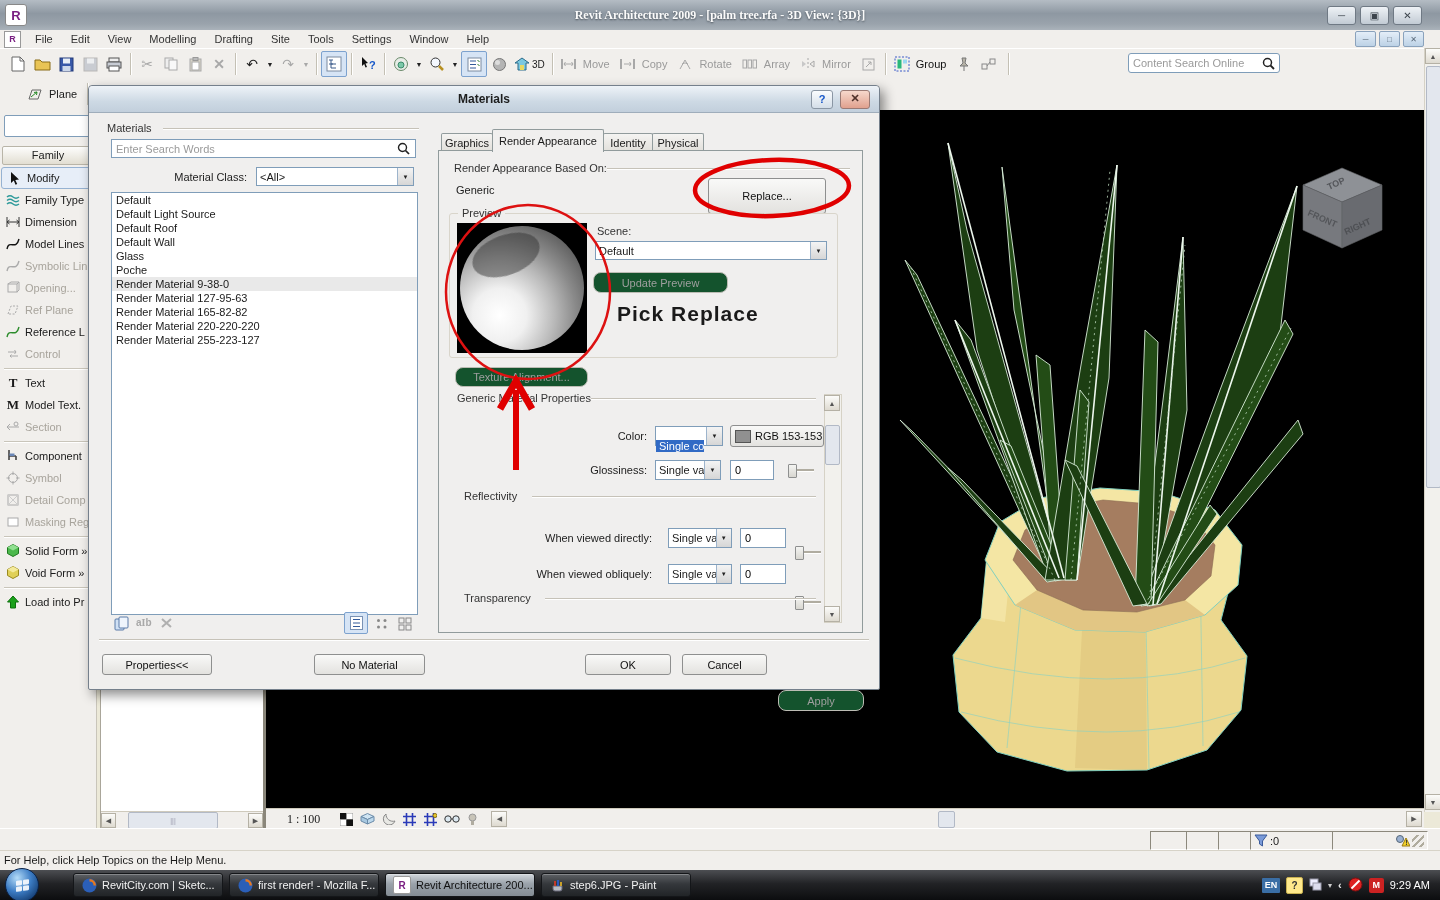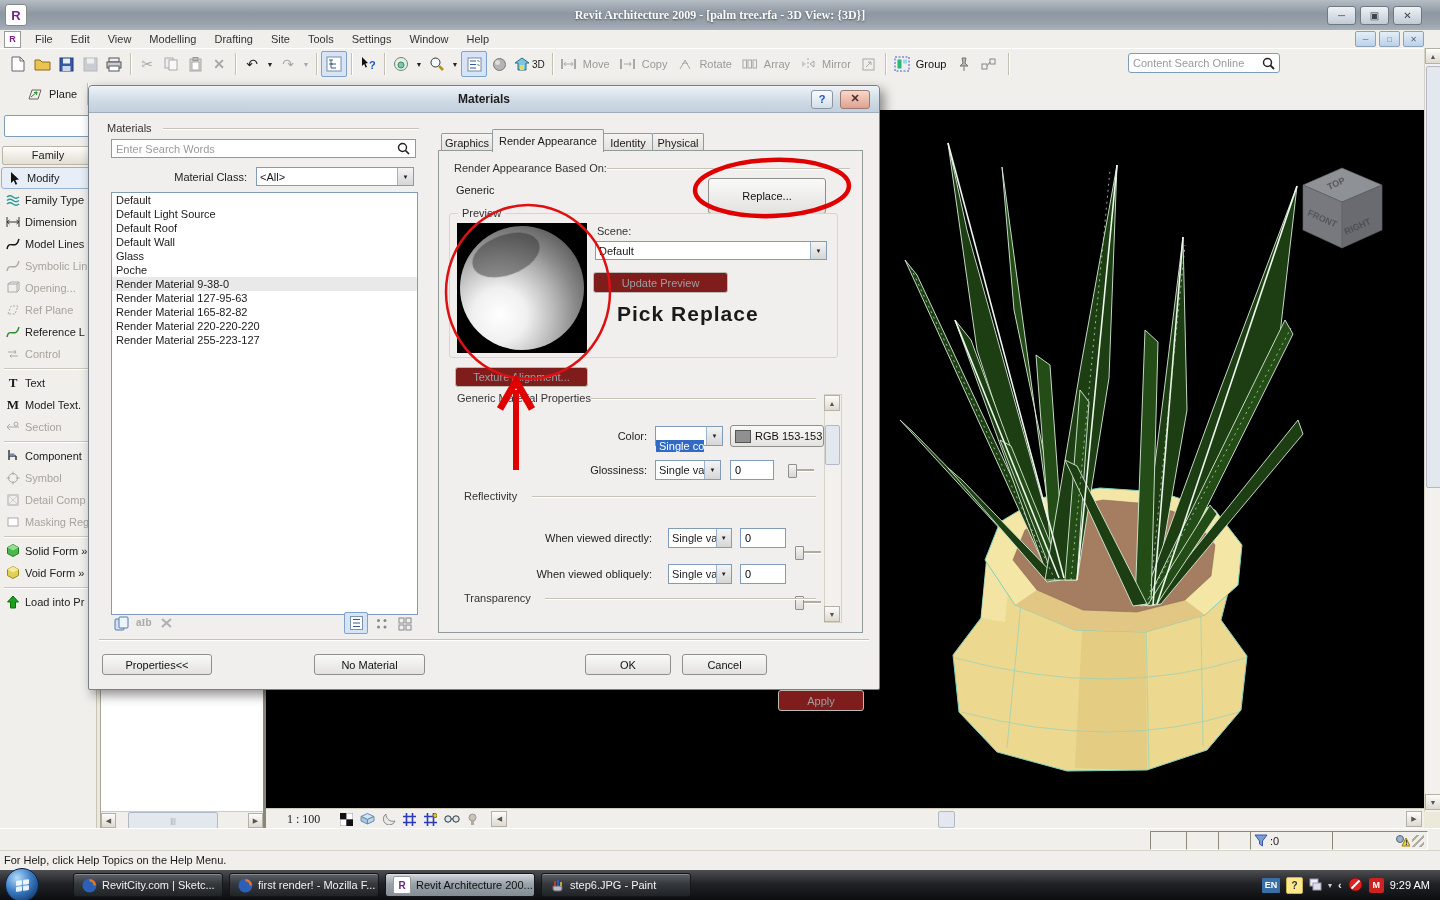--- a/index.html
+++ b/index.html
@@ -60,21 +60,21 @@
   .txtbox{background:#fff;border:1px solid #7f9db9;font-size:11px;font-family:"Liberation Sans",sans-serif;padding:1px 4px;box-sizing:border-box;}
   input.txtbox::placeholder{color:#9a9a9a;}
   .mlist{background:#fff;border:1px solid #7f9db9;overflow:hidden;}
   .mrow{height:14px;line-height:14px;padding-left:4px;white-space:nowrap;}
   .mrow.selrow{background:#e9e9e9;}
   .combo{background:#fff;border:1px solid #7f9db9;display:flex;align-items:center;box-sizing:border-box;}
   .combo-text{padding-left:3px;white-space:nowrap;overflow:hidden;}
   .combo-text.hl{background:#316ac5;color:#fff;margin-top:20px;}
   .combo-arrow{margin-left:auto;width:15px;align-self:stretch;background:linear-gradient(#f4f4f4,#d6d6d6);border-left:1px solid #9db4cc;display:flex;align-items:center;justify-content:center;font-size:6px;color:#222;}
   .btn{background:linear-gradient(#f9f9f8,#e3e2df);border:1px solid #8e8f8f;border-radius:3px;display:flex;align-items:center;justify-content:center;font-size:11px;color:#111;box-sizing:border-box;}
-  .btn.dis{color:#9f9f9f;border-color:#bcbcb4;background:#7f1d1d;}
+  .btn.dis{color:#9f9f9f;border-color:#bcbcb4;background:#14532d;border-radius:8px;}
   .tab{position:absolute;height:18px;top:47px;background:linear-gradient(#f5f4f2,#e1dfda);border:1px solid #919b9c;border-bottom:none;border-radius:2px 2px 0 0;display:flex;align-items:center;justify-content:center;font-size:11px;z-index:1;}
   .tab.active{top:43px;height:22px;background:#f0efee;z-index:3;font-size:11px;}
   .tabpanel{position:absolute;left:349px;top:64px;width:423px;height:481px;border:1px solid #919b9c;background:#f0efee;z-index:2;}
   .fieldset{position:absolute;border:1px solid #d9d5cb;border-radius:3px;}
   .fslabel{position:absolute;top:-7px;left:8px;background:#f0efee;padding:0 4px;color:#333;}
   .rlabel{position:absolute;text-align:right;color:#222;}
   .slider{position:relative;width:26px;height:14px;}
   .slider::before{content:"";position:absolute;left:6px;right:0;top:6px;height:2px;background:#b0aca0;border-bottom:1px solid #fff;}
   .slider::after{content:"";position:absolute;left:0;top:1px;width:7px;height:12px;background:linear-gradient(#f4f4f2,#d8d6d0);border:1px solid #8e8f8f;border-radius:1px;}
   .viewbtn{width:22px;height:20px;display:flex;align-items:center;justify-content:center;border:1px solid transparent;color:#777;}

